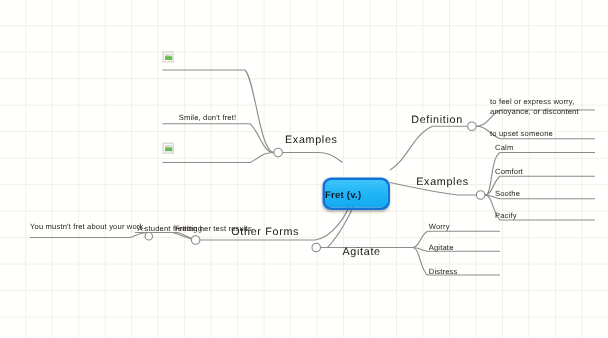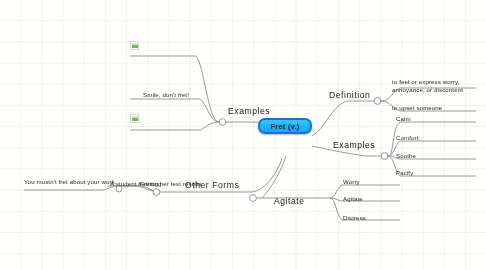--- a/index.html
+++ b/index.html
@@ -35,31 +35,30 @@
   }
   .node-label {
     position: absolute;
     white-space: nowrap;
     color: #15120e;
     line-height: 1.12;
   }
   .root-node {
     position: absolute;
     left: 258px;
-    top: 118px;
+    top: 142px;
     width: 54px;
-    height: 16px;
+    height: 26px;
     box-sizing: border-box;
     background: linear-gradient(to bottom, #3fc3fa 0%, #1fb6f7 48%, #14a9ef 100%);
     border: 2px solid #1272d6;
     border-radius: 7px;
     box-shadow: 0 1px 2px rgba(0,0,0,0.28);
     display: flex;
     align-items: center;
-    justify-content: center;
   }
   .root-node .root-text {
     font-size: 7.6px;
     font-weight: bold;
     color: #0d1b2a;
     letter-spacing: 0.2px;
   }
   .branch-label {
     font-size: 8.6px;
     font-weight: normal;

